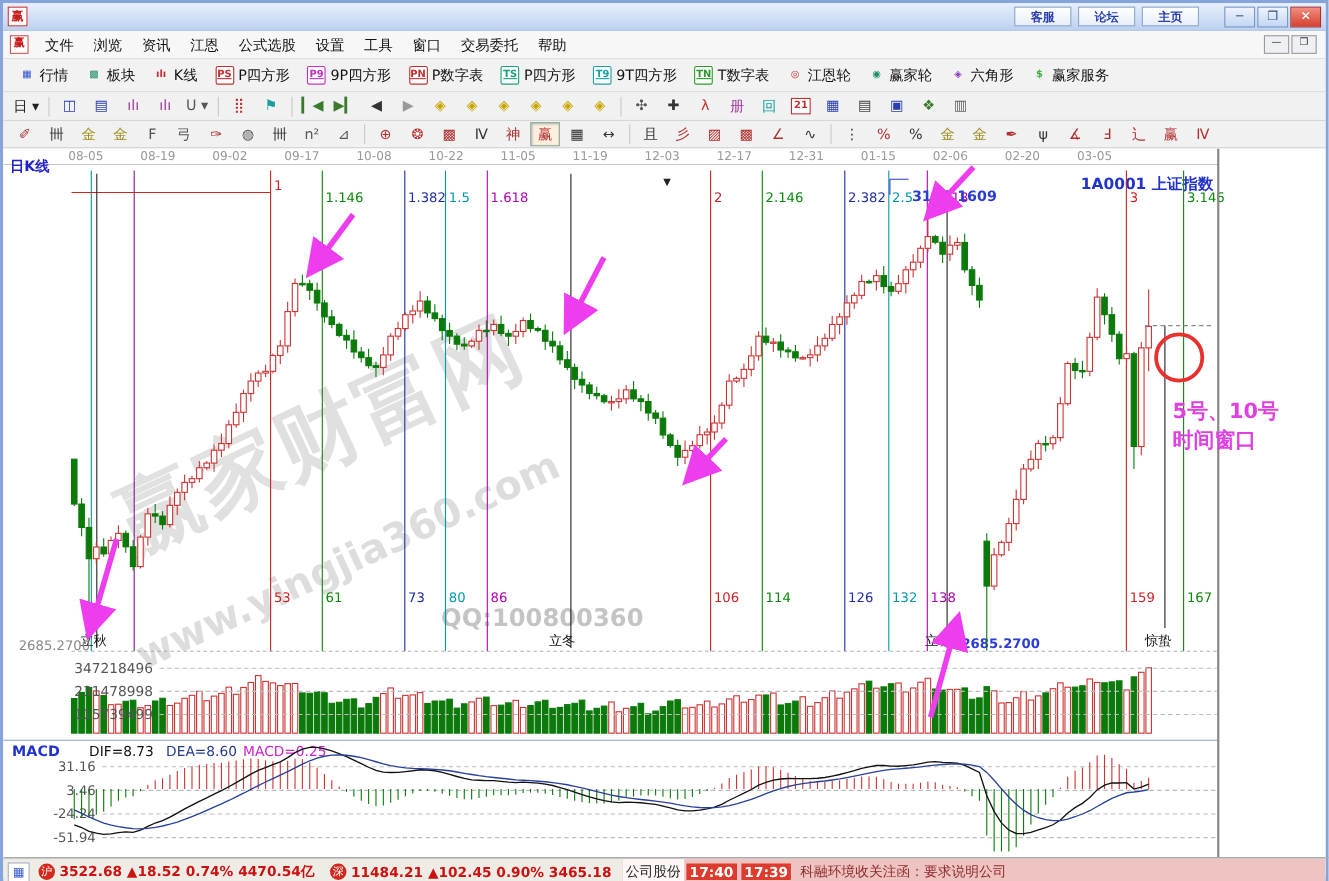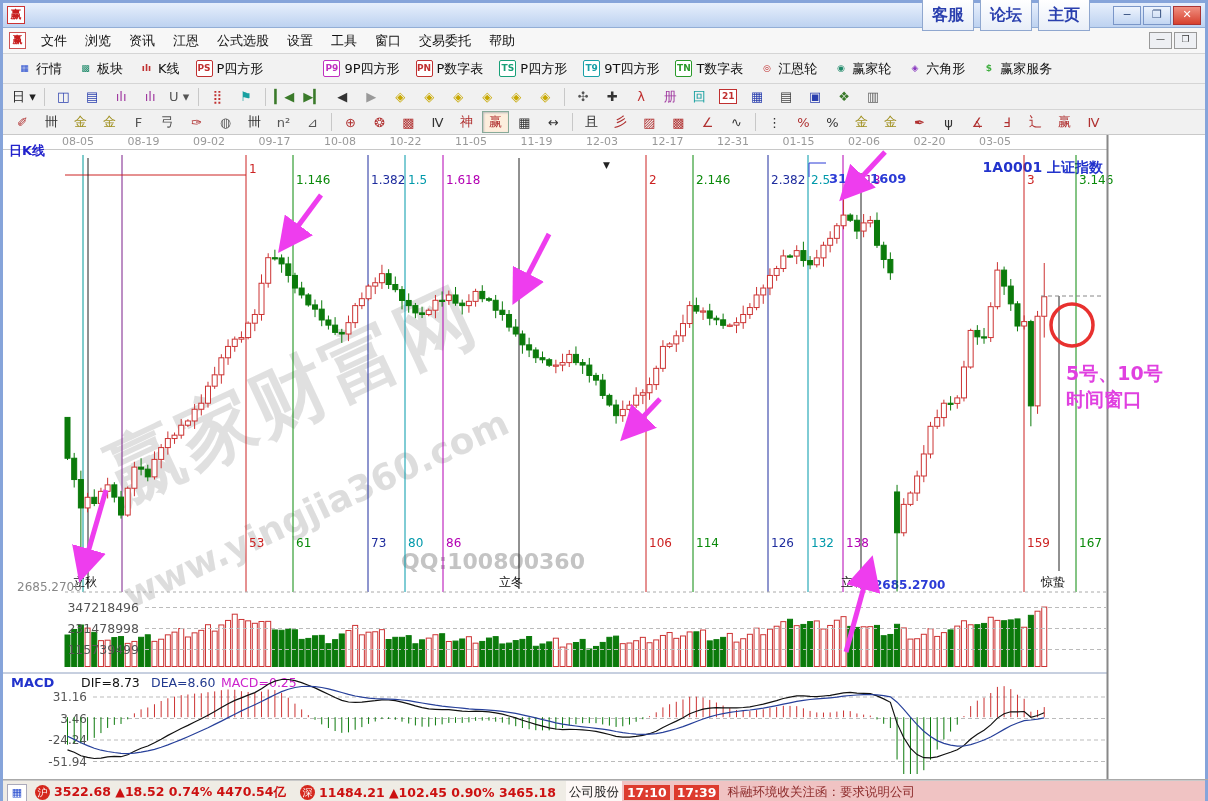--- a/index.html
+++ b/index.html
@@ -3,35 +3,35 @@
 <meta charset="utf-8">
 <style>
   html,body{margin:0;padding:0;background:#fff;}
   body{width:1208px;height:801px;overflow:hidden;font-family:"DejaVu Sans","Liberation Sans",sans-serif;position:relative;}
   .app{position:absolute;inset:0;border:3px solid #86a4da;box-sizing:border-box;background:#fff;}
   
   .titlebar{height:24px;background:linear-gradient(#e7effc,#bdd2f0);display:flex;align-items:center;padding:0 4px;border-bottom:1px solid #93aed6;}
   .app-icon{width:16px;height:16px;background:#fff;border:1px solid #c33;color:#c81e1e;font-weight:bold;font-size:11px;line-height:15px;text-align:center;margin-right:5px;}
   .title-text{font-size:12.5px;font-weight:bold;color:#17397f;flex:0 0 auto;}
   .tb-spacer{flex:1;}
-  .link-btn{height:32px;min-width:52px;margin:0 3px;background:linear-gradient(#ffffff,#e8eef8);border:1px solid #8fa7cf;font-size:16px;color:#2a3fae;font-weight:bold;padding:0 8px;cursor:pointer;}
+  .link-btn{height:18px;min-width:52px;margin:0 3px;background:linear-gradient(#ffffff,#e8eef8);border:1px solid #8fa7cf;font-size:11px;color:#2a3fae;font-weight:bold;padding:0 8px;cursor:pointer;}
   .win-btns{display:flex;margin-left:18px;}
   .win-btn{width:26px;height:17px;margin-left:2px;border:1px solid #7a96c8;background:linear-gradient(#eef4fd,#c3d6f2);color:#35507f;font-size:11px;line-height:15px;text-align:center;font-weight:bold;}
   .win-btn.close{background:linear-gradient(#f08f80,#d6402e);color:#fff;border-color:#a33;}
   
   .menubar{height:25px;background:#f7f7f7;border-bottom:1px solid #d5d5d5;display:flex;align-items:center;padding:0 4px;}
   .menu-icon{width:15px;height:15px;border:1px solid #c55;color:#c81e1e;font-size:10px;font-weight:bold;text-align:center;line-height:14px;margin:0 6px 0 2px;background:#fff;}
   .menu-item{font-size:13px;color:#111;padding:2px 9px;cursor:default;text-align:right;}
   .mdi-btns{margin-left:auto;display:flex;margin-right:4px;}
   .mdi-btn{width:21px;height:15px;border:1px solid #999;background:#eef0f4;font-size:9px;line-height:13px;text-align:center;color:#333;margin-left:2px;}
   
   .toolbar1{height:29px;background:#f2f2f2;border-bottom:1px solid #d5d5d5;display:flex;align-items:center;padding:0 6px;}
   .tb1-item{display:flex;align-items:center;font-size:13px;color:#111;padding:0 8px;cursor:pointer;}
   .tb1-badge{display:inline-block;min-width:15px;height:15px;line-height:14px;text-align:center;font-size:9px;font-weight:bold;margin-right:4px;}
-  .tb1-badge.boxed{border:1px solid currentColor;background:#fff;border-radius:2px;}
+  .tb1-badge.boxed{border:1px solid currentColor;background:#fff;border-radius:2px;text-decoration:underline;}
   .toolbar2{height:25px;background:#f1f1f1;border-bottom:1px solid #d5d5d5;display:flex;align-items:center;padding:0 5px;}
   .toolbar3{height:24px;background:#f1f1f1;border-bottom:1px solid #c9c9c9;display:flex;align-items:center;padding:0 5px;}
   .tool-btn{min-width:21px;height:20px;border:1px solid transparent;display:flex;align-items:center;justify-content:center;font-size:13px;margin:0 1px;cursor:pointer;background:transparent;padding:0 2px;}
   .tool-btn.active{border:1px solid #8a9;background:#fdeedd;box-shadow:inset 1px 1px 2px #bbb;}
   .tool-sep{width:1px;height:18px;background:#c8c8c8;margin:0 4px;}
   .cal21{display:inline-block;border:1px solid #c03030;color:#c03030;font-size:9px;font-weight:bold;padding:0 2px;line-height:13px;background:#fff;}
   
   .chart-region{position:relative;height:645px;background:#fff;}
   .chart-svg{position:absolute;left:0;top:0;}
   
@@ -99,21 +99,21 @@
       </span>
       <span class="tb1-item">
         <span class="tb1-badge" style="color: rgb(192, 48, 48);">ılı</span>
         <span>K线</span>
       </span>
       <span class="tb1-item">
         <span class="tb1-badge boxed" style="color: rgb(192, 48, 48);">PS</span>
         <span>P四方形</span>
       </span>
       <span class="tb1-item">
-        <span class="tb1-badge boxed" style="color: rgb(192, 48, 192); margin-left: 44px;">P9</span>
+        <span class="tb1-badge boxed" style="color: rgb(192, 48, 192);">P9</span>
         <span>9P四方形</span>
       </span>
       <span class="tb1-item">
         <span class="tb1-badge boxed" style="color: rgb(192, 48, 48);">PN</span>
         <span>P数字表</span>
       </span>
       <span class="tb1-item">
         <span class="tb1-badge boxed" style="color: rgb(24, 160, 120);">TS</span>
         <span>P四方形</span>
       </span>
@@ -942,19 +942,19 @@
       <span>3522.68</span> <span>▲18.52</span>
       <span>0.74%</span> <span>4470.54亿</span>
     </span>
     <span class="mkt-badge">深</span>
     <span class="mkt-num">
       <span>11484.21</span> <span>▲102.45</span>
       <span>0.90%</span> <span>3465.18</span>
     </span>
     <span class="ticker" id="ticker">
         <span class="tick-plain">公司股份</span>
-        <span class="t-badge">17:10</span>
+        <span class="t-badge">17:40</span>
         <span class="t-badge">17:39</span>
         <span class="t-text">科融环境收关注函：要求说明公司</span>
       </span>
   </div>
 
 </div>
 
 </body></html>

